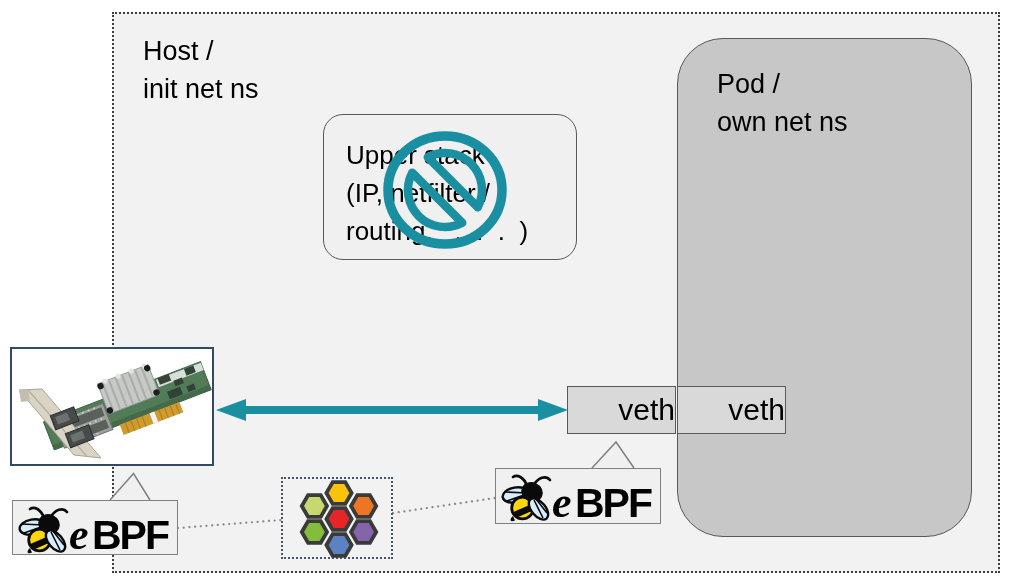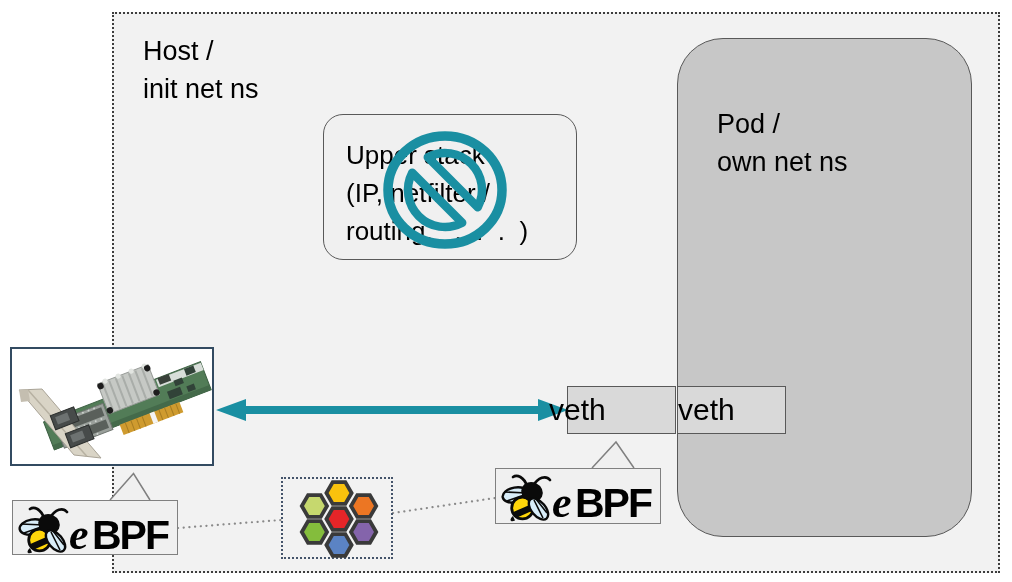--- a/index.html
+++ b/index.html
@@ -1,24 +1,24 @@
 <!DOCTYPE html>
 <html><head>
 <meta charset="utf-8">
 <style>
   html,body{margin:0;padding:0;}
   body{width:1012px;height:582px;background:#ffffff;font-family:"Liberation Sans",sans-serif;position:relative;overflow:hidden;}
   .abs{position:absolute;}
   #host{left:112px;top:12px;width:884px;height:557px;border:2.5px dotted #3d3d3d;background:#f2f2f2;}
   #hosttxt{left:143px;top:32px;font-size:27px;line-height:38px;color:#000;}
   #pod{left:677px;top:38px;width:293px;height:497px;border:1.5px solid #595959;border-radius:46px;background:#c7c7c7;}
-  #podtxt{left:717px;top:65px;font-size:27px;line-height:38px;color:#000;margin-top:40px;}
+  #podtxt{left:717px;top:65px;font-size:27px;line-height:38px;color:#000;}
   #upper{left:323px;top:114px;width:252px;height:144px;border:1.4px solid #595959;border-radius:20px;background:#f0f0f0;}
   #uppertxt{left:346px;top:136px;font-size:26px;line-height:38px;color:#000;}
-  .veth{width:107px;height:46px;border:1.5px solid #595959;background:#d9d9d9;text-align:left;font-size:30px;line-height:46px;color:#000;}
+  .veth{width:107px;height:46px;border:1.5px solid #595959;background:#d9d9d9;text-align:right;font-size:30px;line-height:46px;color:#000;}
   #veth1{left:567px;top:386px;}
   #veth2{left:677px;top:386px;}
   #nicbox{left:10px;top:347px;width:200px;height:115px;border:2.5px solid #334b61;background:#ffffff;}
   .ebpf{background:#f0f0f0;border:1.5px solid #808080;}
   #ebpf1{left:12px;top:500px;width:164px;height:53px;}
   #ebpf2{left:495px;top:468px;width:164px;height:54px;}
   #hexbox{left:281px;top:477px;width:108px;height:78px;border:2px dotted #44546a;}
 </style>
 </head>
 <body>

